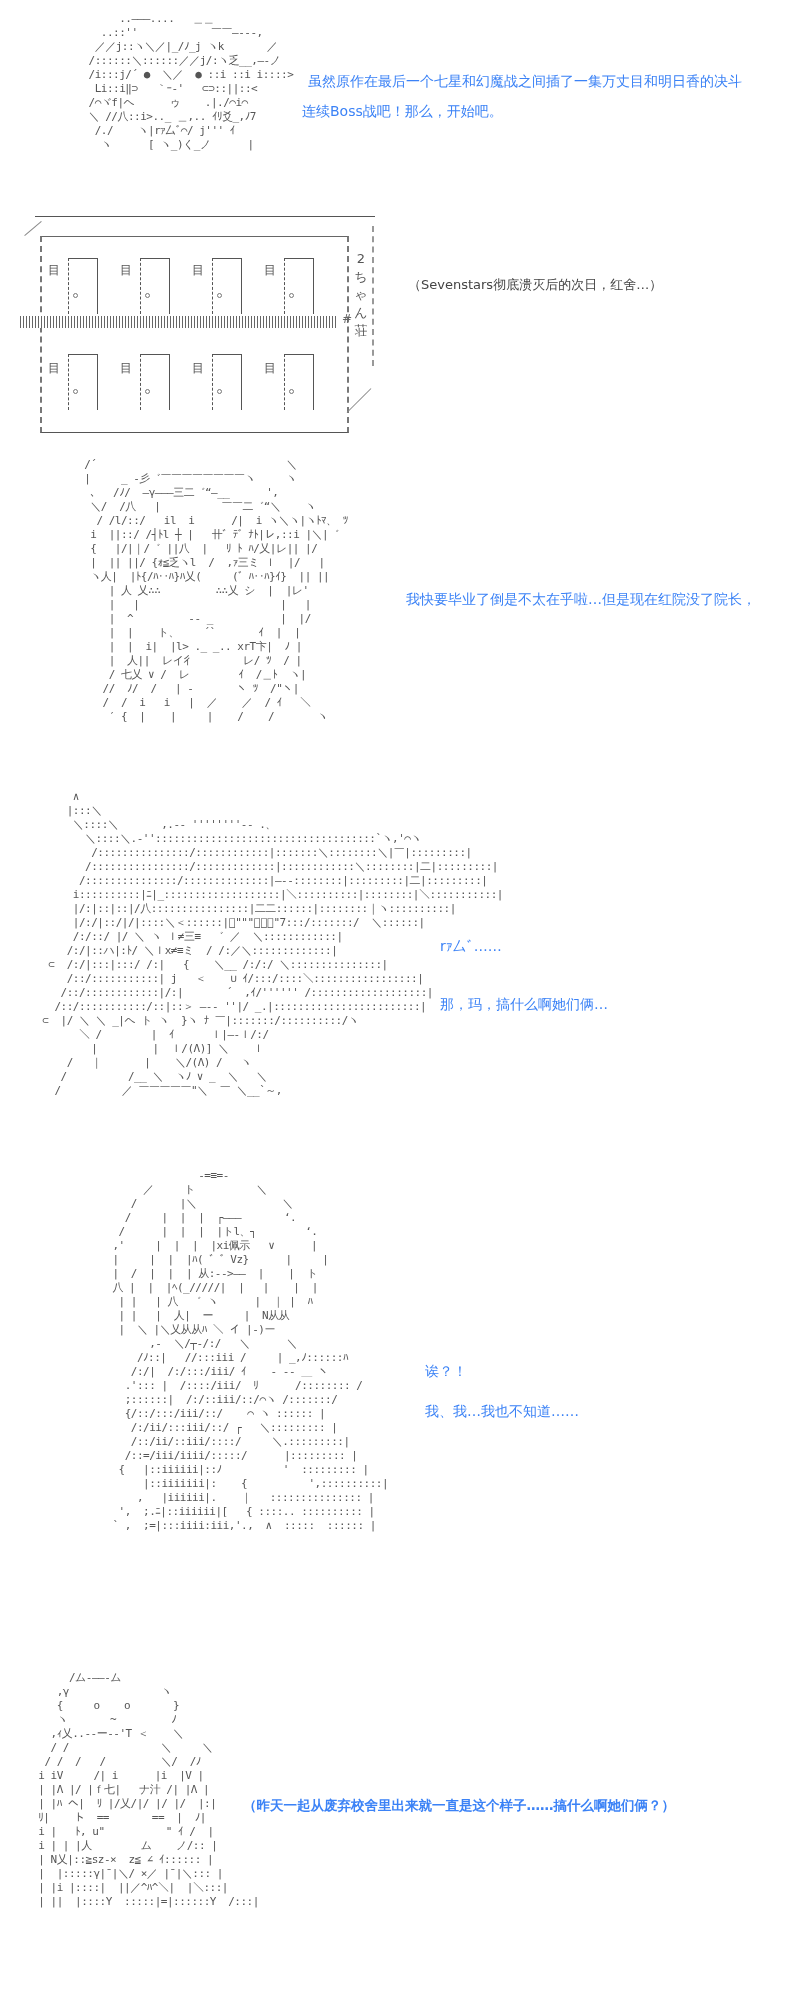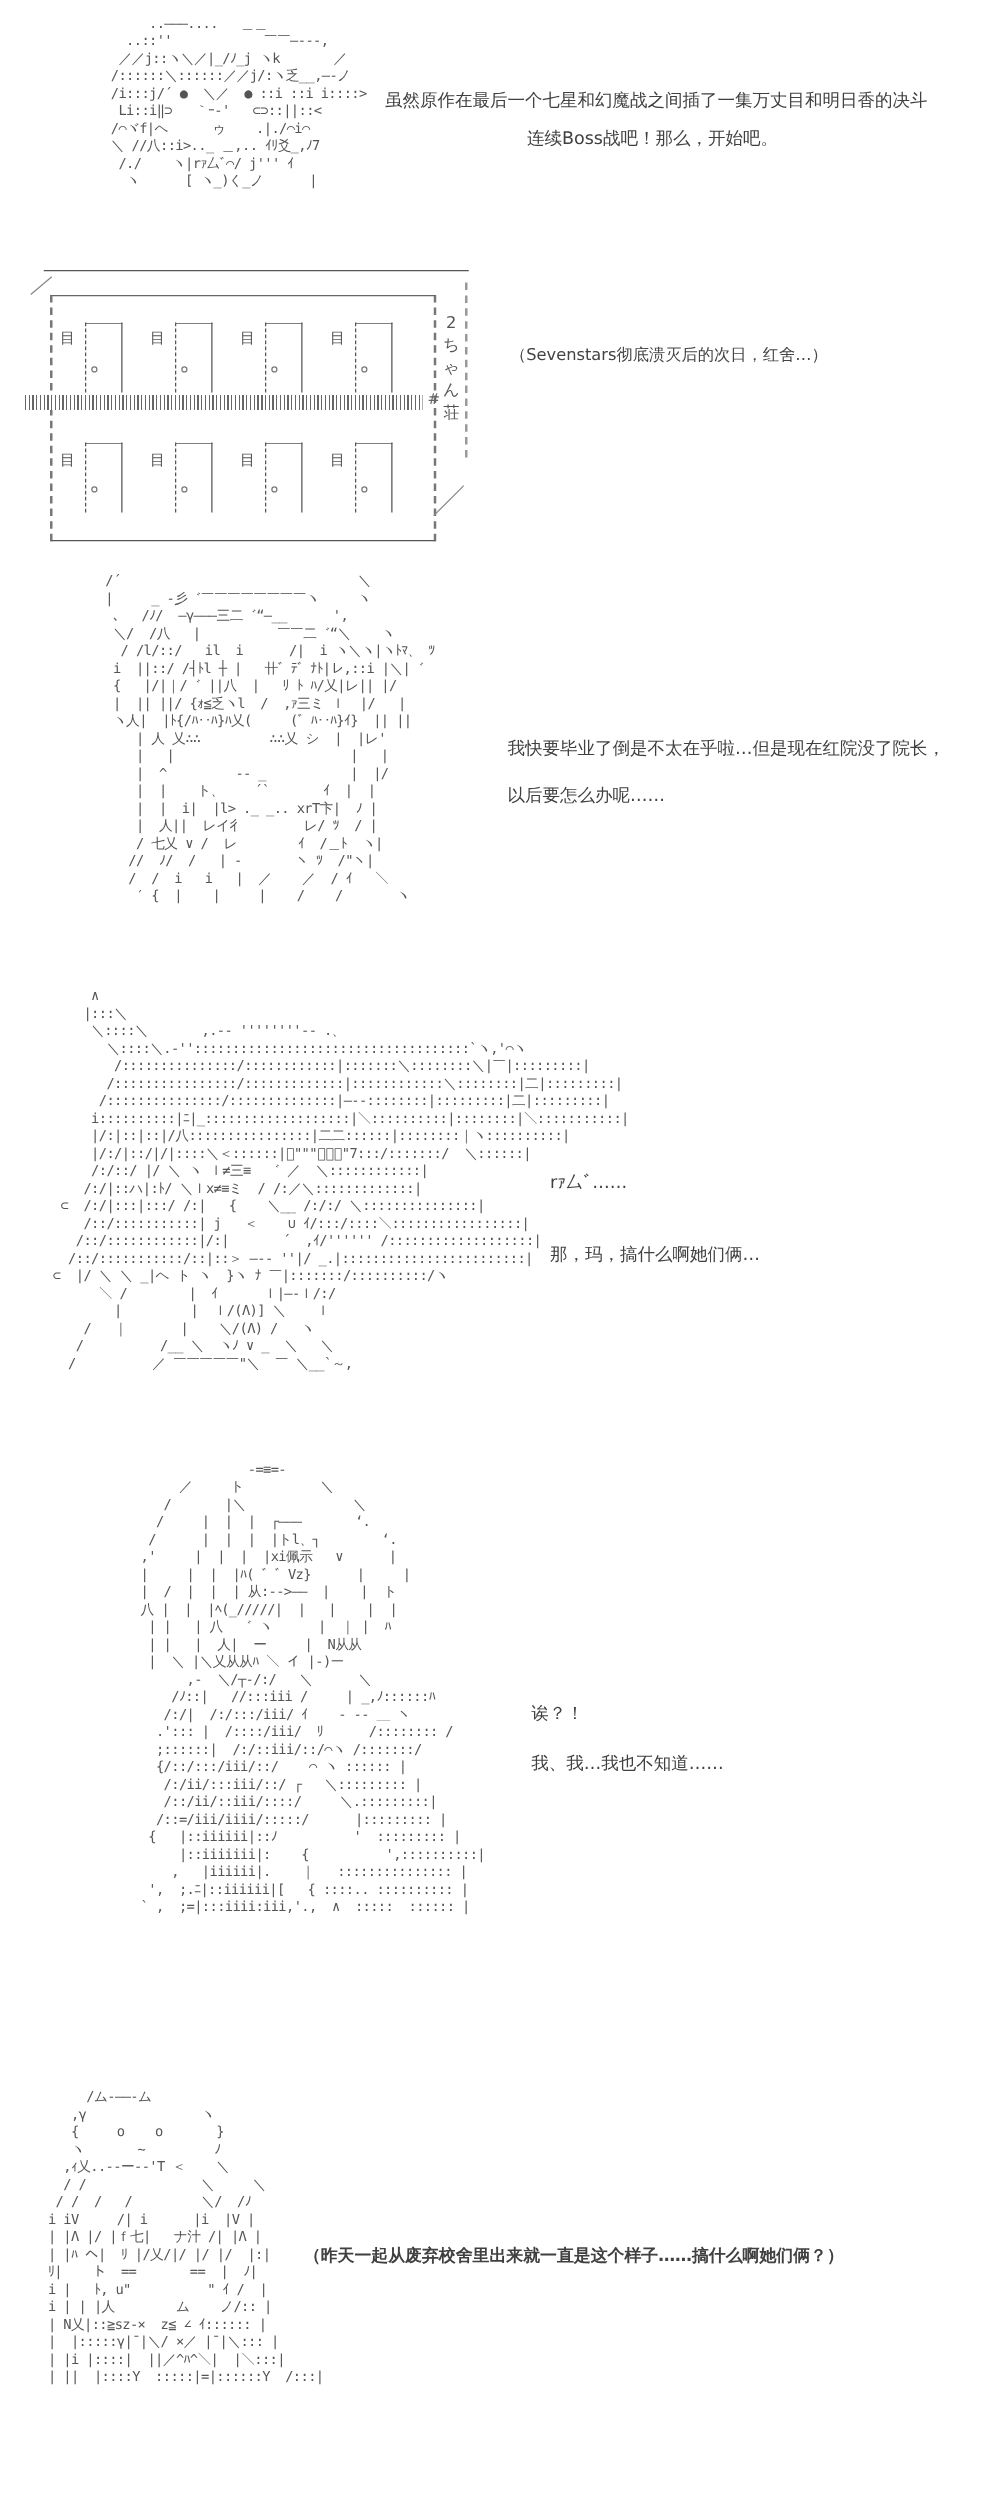--- a/index.html
+++ b/index.html
@@ -1,21 +1,21 @@
 <!DOCTYPE html>
 <html><head>
 <meta charset="utf-8">
 <style>
   html, body { margin:0; padding:0; background:#ffffff; }
   body { width:800px; height:2000px; position:relative; overflow:hidden;
          font-family:"DejaVu Sans", sans-serif; color:#222; }
   .panel { position:absolute; left:0; width:800px; }
   .aa { position:absolute; font-family:"DejaVu Sans Mono", monospace;
         font-size:11px; line-height:14px; white-space:pre; color:#555; letter-spacing:-0.5px; }
-  .caption { position:absolute; font-size:14px; line-height:30px; color:#404040; white-space:nowrap; }
+  .caption { position:absolute; font-size:14px; line-height:30px; color:#3b82f6; white-space:nowrap; }
   .caption .line { display:block; }
   .gray { color:#444;text-align:right; }
   
   .bldg { position:absolute; left:20px; top:200px; width:360px; height:230px; }
   .roof { position:absolute; left:15px; top:16px; width:340px; height:0; border-top:1.5px solid #555; }
   .wall { position:absolute; left:20px; top:36px; width:305px; height:195px;
           border-left:2px dashed #777; border-right:2px dashed #777; border-bottom:1.5px solid #555; border-top:1.5px solid #666; }
   .side { position:absolute; left:330px; top:26px; width:22px; height:140px; border-right:2px dashed #999; }
   .sign { position:absolute; left:333px; top:50px; width:16px; font-size:13px; line-height:18px; color:#555; text-align:center; }
   .rail { position:absolute; left:0px; top:116px; width:318px; height:12px;
@@ -35,21 +35,21 @@
       ／／j::ヽ＼／|_/ﾉ_j ヽk       ／
      /::::::＼::::::／／j/:ヽ乏__,―-ノ
      /i:::j/´ ●  ＼／  ● ::i ::i i::::&gt;
       Li::i‖⊃   ｀ｰ‐'   ⊂⊃::||::&lt;
      /⌒ヾf|ヘ    ゞゥ    .|./⌒i⌒
      ＼ //八::i&gt;.._ ＿,.. ｲﾘ爻_,ﾉ7
       /./    ヽ|rｧ厶ﾞ⌒/ j''' ｲ
        ヽ      [ ヽ_)く_ノ      |</div>
   <div class="caption" style="left:308px;top:66px;">
     <span class="line">虽然原作在最后一个七星和幻魔战之间插了一集万丈目和明日香的决斗</span>
-    <span class="line" style="margin-left:-6px;text-align:center;">连续Boss战吧！那么，开始吧。</span>
+    <span class="line" style="margin-left:-6px;">连续Boss战吧！那么，开始吧。</span>
   </div>
 </section>
 
 <section class="panel" style="top:190px;height:250px;">
   <div class="bldg" style="top:10px;">
     <div class="roof"></div>
     <div class="diag" style="left:2px;top:28px;width:22px;transform:rotate(-40deg);"></div>
     <div class="wall"></div>
     <div class="side"></div>
     <div class="diag" style="left:322px;top:200px;width:34px;transform:rotate(-45deg);"></div>
@@ -100,21 +100,20 @@
       |  ^         -‐ _           |  |/
       |  |    ト、    ´`       ｲ  |  |
       |  |  i|  |l&gt; ._ _.. xrT卞|  ﾉ |
       |  人||  レイ彳        レ/ ﾂ  / |
       / 七乂 ∨ /  レ        ｲ  /＿ﾄ  ヽ|
      //  ﾉ/  /   | ‐       ヽ ﾂ  /"ヽ|
      /  /  i   i   |  ／    ／  / ｲ   ＼
       ′ {  |    |     |    /    /       ヽ</div>
   <div class="caption" style="left:406px;top:130px;line-height:38px;">
     <span class="line">我快要毕业了倒是不太在乎啦…但是现在红院没了院长，</span>
-    <span class="line">以后要怎么办呢……</span>
   </div>
 </section>
 
 <section class="panel" style="top:780px;height:360px;">
   <div class="aa" style="left:30px;top:10px;">       ∧
       |:::＼
        ＼::::＼       ,.-‐ ''''''''‐- .、
          ＼::::＼.-''::::::::::::::::::::::::::::::::::::`ヽ,'⌒ヽ
           /:::::::::::::::/::::::::::::|:::::::＼::::::::＼|￣|:::::::::|
          /::::::::::::::::/:::::::::::::|::::::::::::＼::::::::|二|:::::::::|

